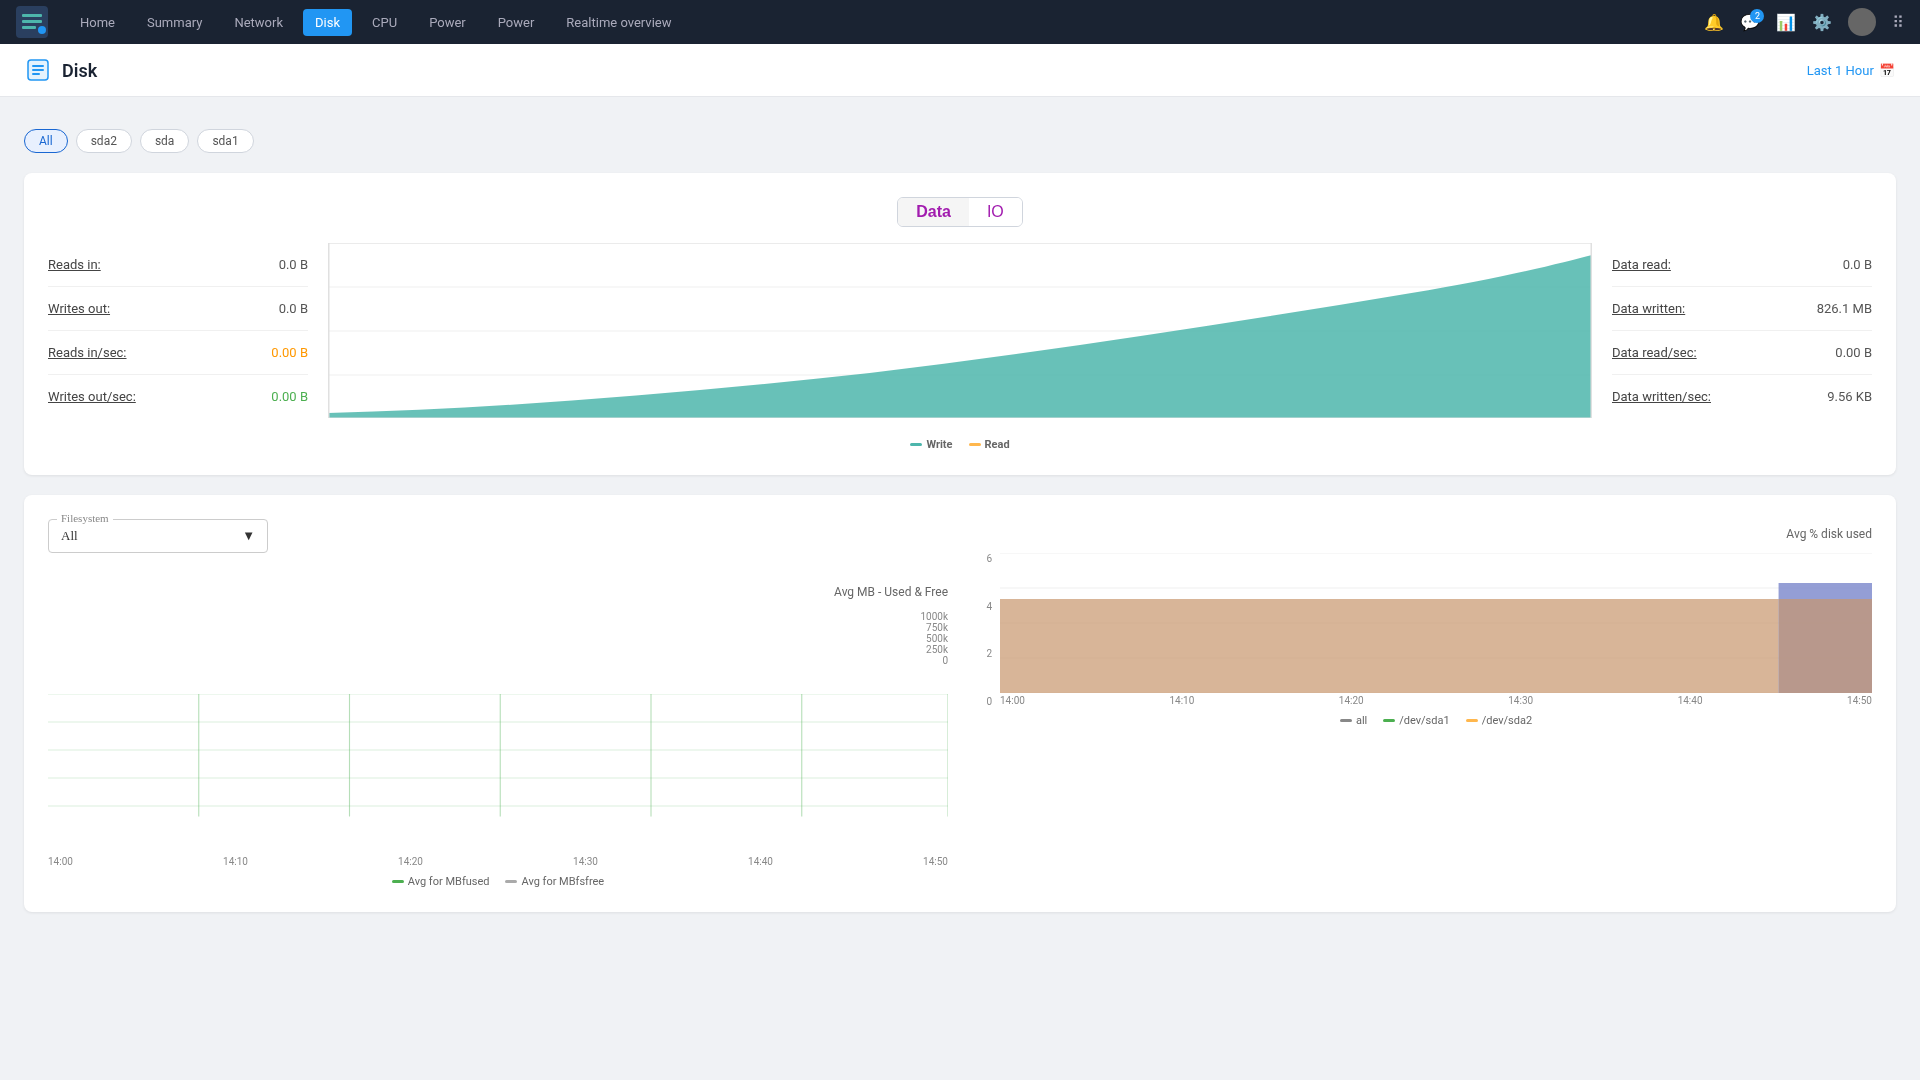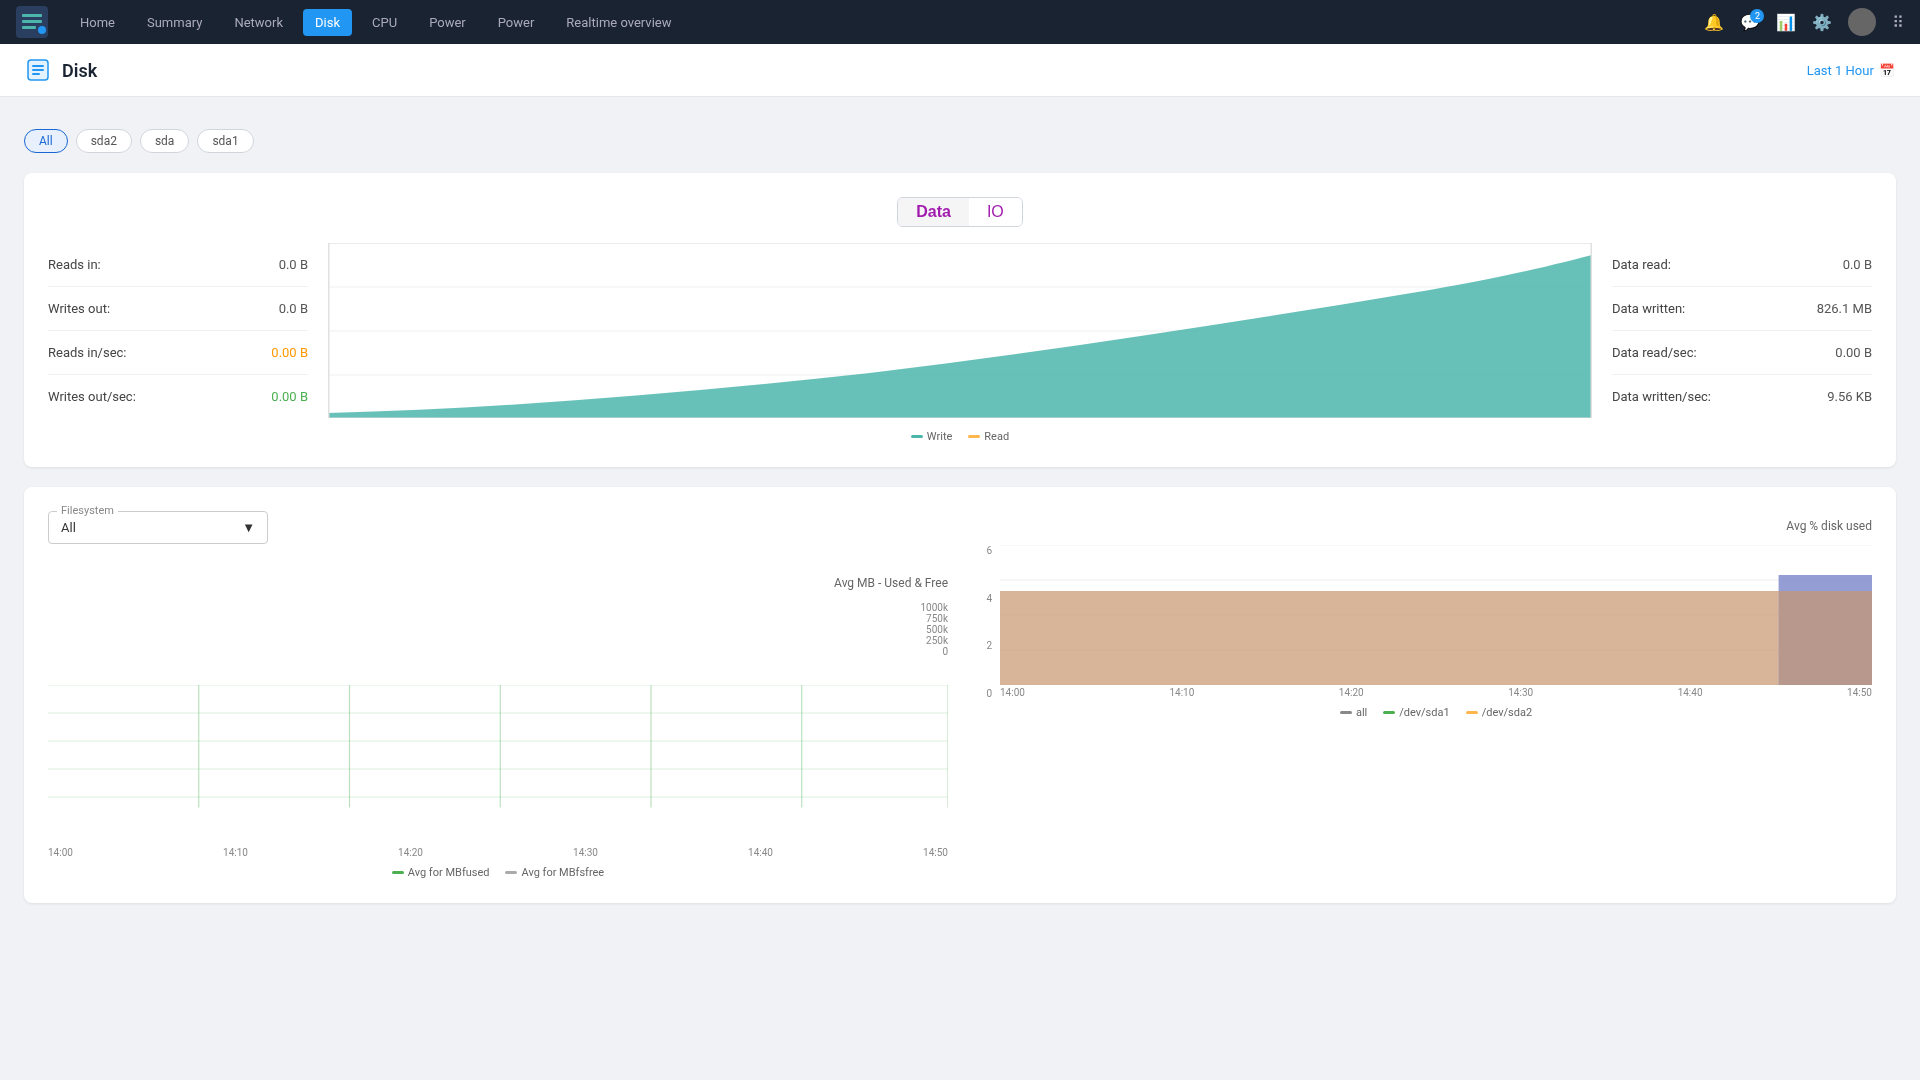--- a/index.html
+++ b/index.html
@@ -37,36 +37,36 @@
 
     
     .toggle-buttons { display: flex; border: 1px solid #d0d5dd; border-radius: 6px; overflow: hidden; margin: 0 auto 16px auto; width: fit-content; }
     .toggle-btn { padding: 5px 18px; background: #fff; border: none; cursor: pointer; font-size: 16px; color: #a21caf; }
     .toggle-btn.active { background: #f5f5f5; font-weight: 600; }
 
     
     .stats-chart-grid { display: grid; grid-template-columns: 260px 1fr 260px; gap: 20px; align-items: start; }
     .stat-row { display: flex; justify-content: space-between; align-items: center; padding: 14px 0; border-bottom: 1px solid #f0f0f0; }
     .stat-row:last-child { border-bottom: none; }
-    .stat-label { color: #444; font-size: 13px; }
+    .stat-label { color: #444; font-size: 13px; text-decoration: underline; }
     .stat-value { font-size: 13px; color: #555; }
     .stat-value.orange { color: #ff9800; }
     .stat-value.green { color: #4caf50; }
 
     
     .chart-wrap { display: flex; flex-direction: column; align-items: center; }
     .chart-container { width: 100%; height: 175px; position: relative; }
-    .chart-legend { display: flex; gap: 16px; margin-top: 12px; font-size: 11px; color: #666; }
+    .chart-legend { display: flex; gap: 16px; margin-top: 20px; font-size: 11px; color: #666; font-weight: bold; }
     .legend-item { display: flex; align-items: center; gap: 4px; }
     .legend-color { width: 12px; height: 3px; border-radius: 2px; }
 
     
     .filesystem-section { display: grid; grid-template-columns: 1fr 1fr; gap: 24px; }
     .fs-dropdown-label { font-size: 11px; color: #888; margin-bottom: 2px; position: absolute; top: -8px; left: 8px; background: #fff; padding: 0 4px; }
-    .fs-dropdown-wrap { position: relative; border: 1px solid #ccc; border-radius: 4px; padding: 8px 12px; margin-bottom: 16px; display: flex; justify-content: space-between; align-items: center; cursor: pointer; width: 220px; }
+    .fs-dropdown-wrap { position: relative; border: 1px solid #ccc; border-radius: 4px; padding: 8px 12px; margin-bottom: 16px; display: flex; justify-content: space-between; align-items: center; cursor: pointer; width: 220px; font-family: Liberation Serif, serif; }
     .chart-title { font-size: 12px; color: #666; text-align: right; margin-bottom: 12px; }
     .bottom-chart { width: 100%; height: 160px; position: relative; }
 
     
     .chart-svg { width: 100%; height: 100%; }
   </style>
 </head>
 <body>
 
 <nav class="navbar">

